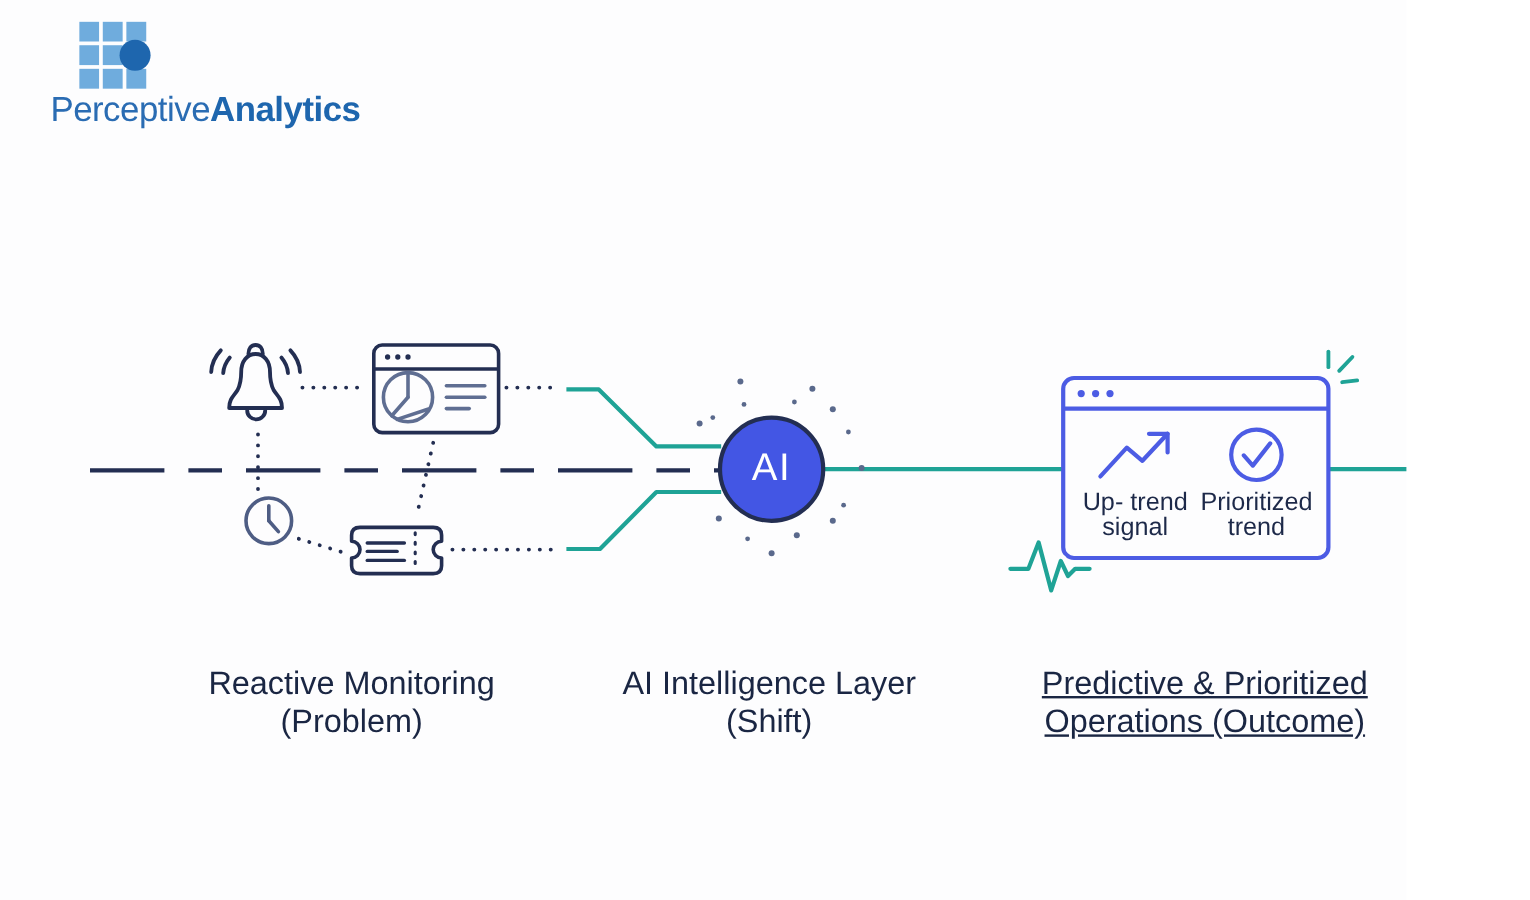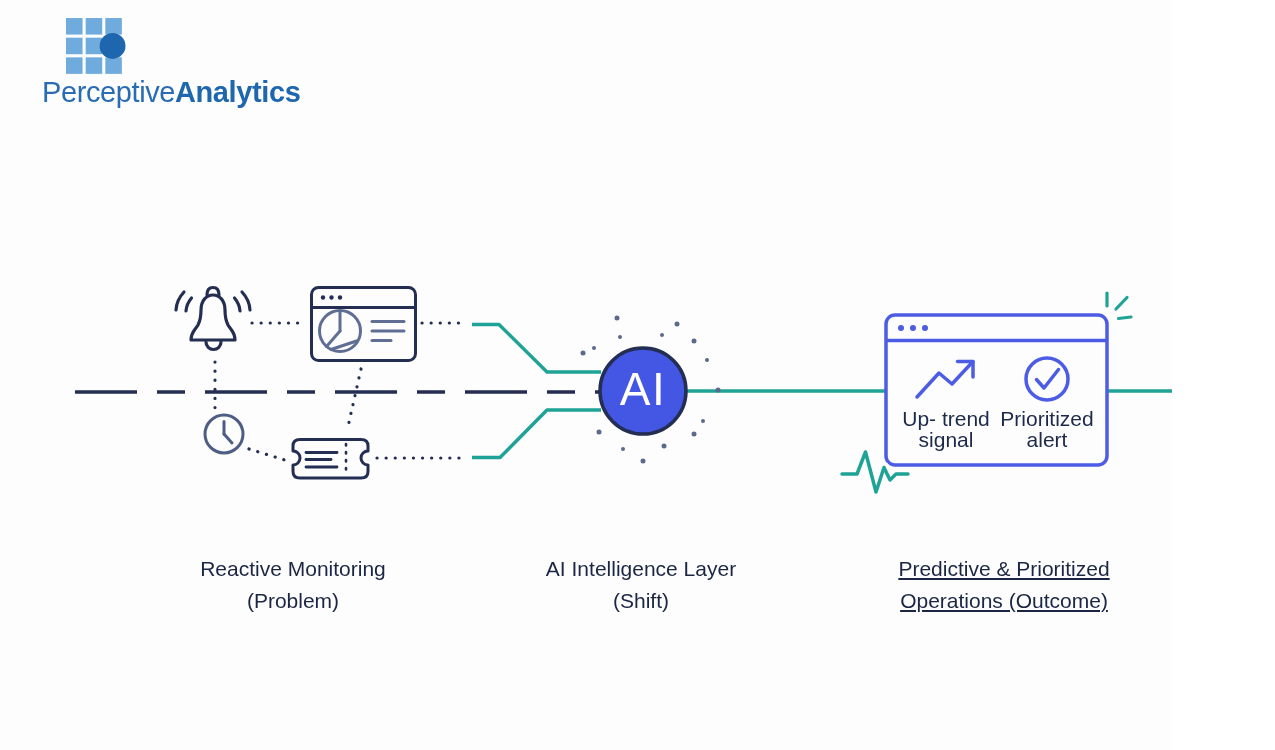--- a/index.html
+++ b/index.html
@@ -4,27 +4,27 @@
 <style>
   html,body{margin:0;padding:0;background:#ffffff;}
   .canvas{position:relative;width:1172px;height:750px;background:#FDFDFE;overflow:hidden;
           font-family:"Liberation Sans",sans-serif;}
   .layer{position:absolute;left:0;top:0;}
   .logo-mark{position:absolute;left:66px;top:18px;}
   .logo-text{position:absolute;left:42px;top:76px;font-size:29px;letter-spacing:-0.4px;
              color:#2A6CB3;white-space:nowrap;}
   .logo-text .bold{font-weight:700;color:#1E66AE;}
   .ai-label{position:absolute;left:643px;top:391px;transform:translate(-50%,-54%);
-            color:#ffffff;font-size:46px;font-weight:500;letter-spacing:1.5px;}
+            color:#ffffff;font-size:32px;font-weight:500;letter-spacing:1.5px;}
   .io-label{position:absolute;transform:translateX(-50%);text-align:center;
             font-size:21px;line-height:20.5px;color:#1D2949;white-space:nowrap;}
   .io-label.uptrend{left:946px;top:409px;}
   .io-label.prioritized{left:1047px;top:409px;}
   .caption{position:absolute;transform:translateX(-50%);text-align:center;
-           font-size:21px;line-height:32px;color:#1A2643;white-space:nowrap;}
+           font-size:27px;line-height:32px;color:#1A2643;white-space:nowrap;}
   .caption.c1{left:293px;top:553px;}
   .caption.c2{left:641px;top:553px;text-align:center;}
   .caption.c3{left:1004px;top:553px;text-decoration:underline;}
 </style>
 </head>
 <body>
 
 <div class="canvas">
 
   <svg class="layer" width="1275" height="750" viewBox="0 0 1275 750">
@@ -167,21 +167,21 @@
 
   <div class="ai-label">AI</div>
 
   <div class="io-label uptrend">
     <span style="display:block">Up- trend</span>
     <span style="display:block">signal</span>
   </div>
 
   <div class="io-label prioritized">
     <span style="display:block">Prioritized</span>
-    <span style="display:block">alert</span>
+    <span style="display:block">trend</span>
   </div>
 
   <div class="caption c1">
     <span style="display:block">Reactive Monitoring</span>
     <span style="display:block">(Problem)</span>
   </div>
 
   <div class="caption c2">
     <span style="display:block">AI Intelligence Layer</span>
     <span style="display:block">(Shift)</span>

